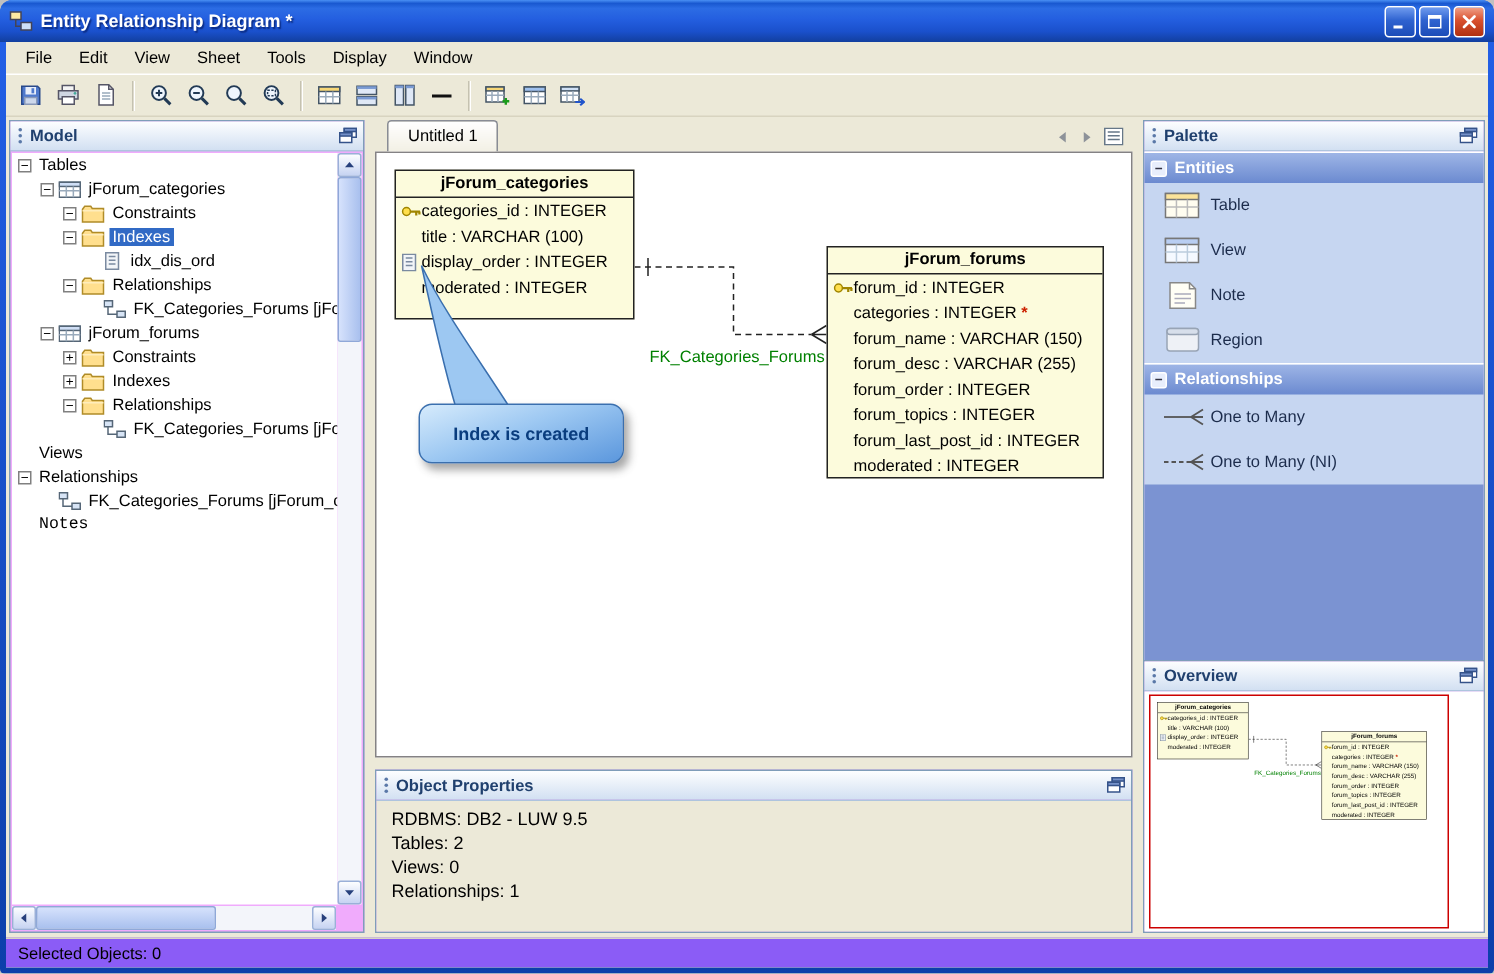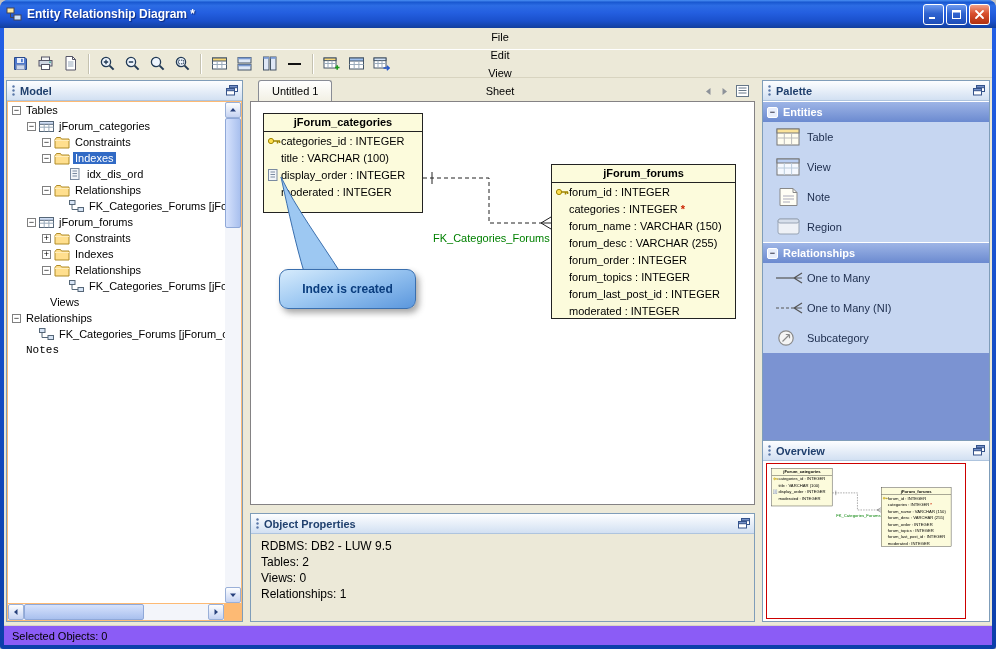--- a/index.html
+++ b/index.html
@@ -10,28 +10,28 @@
     background:linear-gradient(180deg,#4a90f4 0%,#1958d0 8%,#2c6ce4 20%,#245fe0 45%,#1a50cc 75%,#123f9e 100%);
     display:flex; align-items:center; padding:0 6px; }
   .app-icon { width:16px; height:16px; margin-right:5px; display:flex; }
   .title-text { color:#fff; font-weight:bold; font-size:12px; text-shadow:1px 1px 1px #0a2a80; }
   .win-buttons { margin-left:auto; display:flex; gap:2px; }
   .win-btn { width:21px; height:21px; border:1px solid #fff; border-radius:3px; display:flex; align-items:center; justify-content:center;
     background:linear-gradient(180deg,#6f9bef,#2f63d0 45%,#1c4cb8); }
   .win-btn.close { background:linear-gradient(180deg,#f0a088,#d9502e 45%,#b03010); }
   .client { position:absolute; left:4px; right:4px; top:28px; bottom:4px; background:#ece9d8; overflow:hidden; }
 
-  .menubar { position:absolute; left:0; top:0; right:0; height:22px; display:flex; align-items:center; padding-left:4px; border-bottom:1px solid #fff;flex-direction:column; }
+  .menubar { position:absolute; left:0; top:0; right:0; height:22px; display:flex; align-items:center; padding-left:4px; border-bottom:1px solid #fff; }
   .menu-item { padding:3px 9px; }
   .toolbar { position:absolute; left:0; top:22px; right:0; height:28px; display:flex; align-items:center; padding-left:4px; border-bottom:1px solid #d8d4c0; }
   .tb-btn { width:24px; height:24px; display:flex; align-items:center; justify-content:center; margin-right:1px; border:1px solid transparent; }
   .tb-ic { display:flex; }
   .tb-sep { width:2px; height:20px; border-left:1px solid #c5c2b0; border-right:1px solid #fff; margin:0 5px; }
 
-  .panel { position:absolute; background:#fdba74; border:1px solid #7f9db9; }
+  .panel { position:absolute; background:#f0abfc; border:1px solid #7f9db9; }
   .panel-header { height:20px; background:linear-gradient(180deg,#fdfeff,#d2e0f2); border-bottom:1px solid #aec4de; display:flex; align-items:center; padding:0 4px; color:#20406e; font-weight:bold; }
   .panel-title { margin-left:4px; }
   .panel-float { margin-left:auto; display:flex; cursor:pointer; }
   .grip { display:flex; }
 
   .model-panel { left:2px; top:52px; width:237px; height:542px; }
   .tree { position:absolute; left:1px; top:21px; right:17px; bottom:18px; background:#fff; overflow:hidden; }
   .tree-row { display:flex; align-items:center; height:16px; white-space:nowrap; overflow:hidden; }
   .expander { width:9px; height:9px; border:1px solid #808080; background:#fff; font-size:9px; line-height:7px; text-align:center; margin-right:3px; flex:none; }
   .exp-spacer { width:12px; flex:none; }
@@ -390,21 +390,21 @@
             <span class="exp-spacer"></span>
             <span class="tree-ic">
               <svg width="15" height="12" viewBox="0 0 15 12">
                 <rect x="0.5" y="0.5" width="5.5" height="4" fill="#d7e4f5" stroke="#567"></rect>
                 <rect x="9" y="7.5" width="5.5" height="4" fill="#d7e4f5" stroke="#567"></rect>
                 <path d="M3 4.5 V9.5 H9" fill="none" stroke="#567"></path>
               </svg>
             </span>
             <span class="tree-label">FK_Categories_Forums [jFo</span>
           </div>
-          <div class="tree-row" style="padding-left: 4px; margin-left: 24px;">
+          <div class="tree-row" style="padding-left: 4px;">
             <span class="exp-spacer"></span>
             <span class="tree-label">Views</span>
           </div>
           <div class="tree-row" style="padding-left: 4px;">
             <span class="expander">−</span>
             <span class="tree-label">Relationships</span>
           </div>
           <div class="tree-row" style="padding-left: 19px;">
             <span class="exp-spacer"></span>
             <span class="tree-ic">
@@ -659,29 +659,20 @@
           </div>
           <div class="pal-item">
             <span class="pal-ic">
               <svg width="30" height="16" viewBox="0 0 30 16">
                 <path d="M2 8 H20" stroke="#555" stroke-width="1.2" fill="none" stroke-dasharray="3 2"></path>
                 <path d="M20 8 L28 3 M20 8 H28 M20 8 L28 13" stroke="#555" stroke-width="1.2" fill="none"></path>
               </svg>
             </span>
             <span class="pal-label">One to Many (NI)</span>
           </div>
-          <div class="pal-item">
-            <span class="pal-ic">
-              <svg width="24" height="18" viewBox="0 0 24 18">
-                <circle cx="9" cy="9" r="7.2" fill="#f4f4f4" stroke="#8a8a8a" stroke-width="1.2"></circle>
-                <path d="M5.5 12.5 L12.5 5.5 M12.5 5.5 H8.8 M12.5 5.5 V9.2" stroke="#8a8a8a" stroke-width="1.2" fill="none"></path>
-              </svg>
-            </span>
-            <span class="pal-label">Subcategory</span>
-          </div>
           <div class="pal-fill"></div>
         </div>
     </div>
 
     <div class="panel overview-panel">
       <div class="panel-header">
         <span class="grip">
             <svg width="5" height="13">
               <circle cx="2.5" cy="2.5" r="1.2" fill="#5a78a8"></circle>
               <circle cx="2.5" cy="6.5" r="1.2" fill="#5a78a8"></circle>

